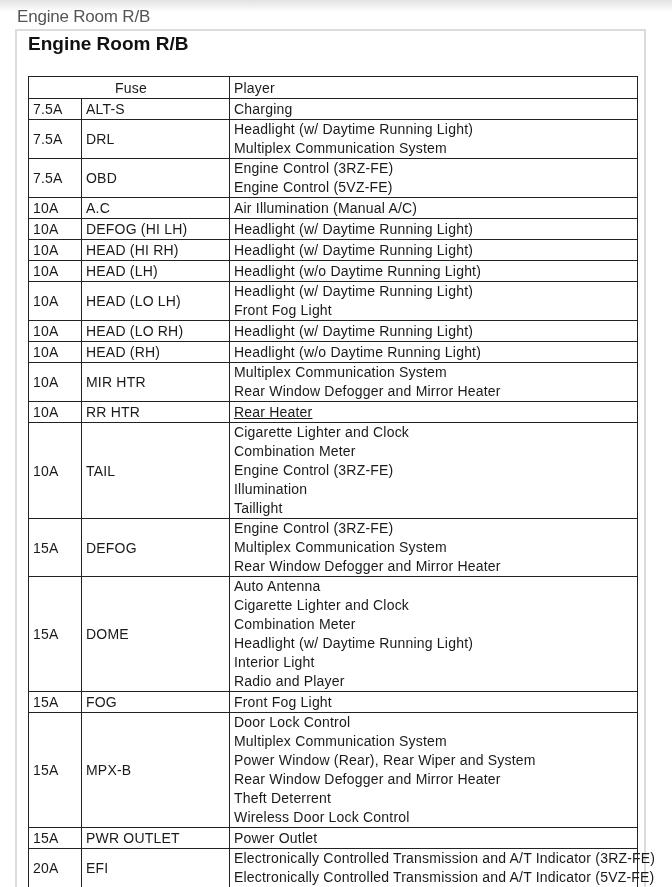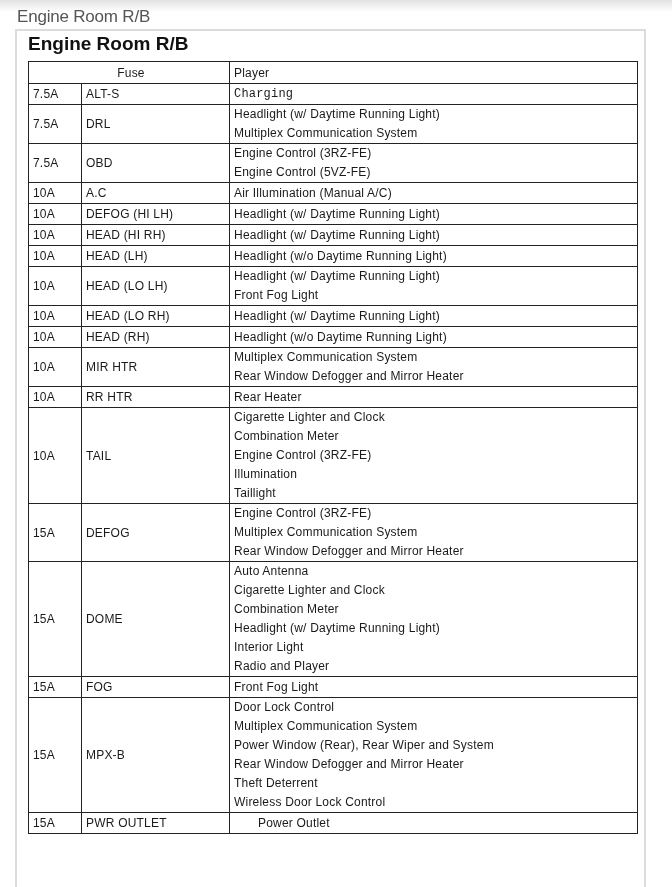--- a/index.html
+++ b/index.html
@@ -20,23 +20,23 @@
   .frame {
     position: absolute; left: 15px; top: 29px; width: 631px; height: 870px;
     border: 2px solid #dcdcdc; border-bottom: none; background: #fff;
     box-sizing: border-box;
   }
   .doc-title {
     position: absolute; left: 28px; top: 33px;
     font-size: 19px; font-weight: bold; color: #111;
   }
   table.fuse {
-    position: absolute; left: 28px; top: 61px; width: 609px;
+    position: absolute; left: 28px; top: 76px; width: 609px;
     border-collapse: collapse; table-layout: fixed;
-    font-size: 12px; color: #1a1a1a;
+    font-size: 14px; color: #1a1a1a;
   }
   table.fuse td, table.fuse th {
     border: 1.4px solid #222; padding: 0 0 0 4px; vertical-align: middle;
     font-weight: normal; text-align: left; letter-spacing: 0.2px;
   }
   table.fuse col.c1 { width: 53px; }
   table.fuse col.c2 { width: 148px; }
   table.fuse col.c3 { width: 408px; }
   table.fuse th { height: 21px; }
   table.fuse th.fuse-h { text-align: center; }
@@ -62,21 +62,21 @@
     <tr>
       <th class="fuse-h" colspan="2">Fuse</th>
       <th>Player</th>
     </tr>
   </thead>
   <tbody id="fuse-body">
       <tr>
         <td class="amp">7.5A</td>
         <td class="name">ALT-S</td>
         <td>
-          <div class="sys-line" style="height: 20px; line-height: 20px; font-family: Liberation Mono, monospace;">Charging</div>
+          <div class="sys-line" style="height: 20px; line-height: 20px;">Charging</div>
         </td>
       </tr>
       <tr>
         <td class="amp">7.5A</td>
         <td class="name">DRL</td>
         <td>
           <div class="sys-line">Headlight (w/ Daytime Running Light)</div>
           <div class="sys-line">Multiplex Communication System</div>
         </td>
       </tr>
@@ -143,21 +143,21 @@
         <td class="name">MIR HTR</td>
         <td>
           <div class="sys-line">Multiplex Communication System</div>
           <div class="sys-line">Rear Window Defogger and Mirror Heater</div>
         </td>
       </tr>
       <tr>
         <td class="amp">10A</td>
         <td class="name">RR HTR</td>
         <td>
-          <div class="sys-line" style="height: 20px; line-height: 20px;">Rear Heater</div>
+          <div class="sys-line" style="height: 20px; line-height: 20px; text-decoration: underline;">Rear Heater</div>
         </td>
       </tr>
       <tr>
         <td class="amp">10A</td>
         <td class="name">TAIL</td>
         <td>
           <div class="sys-line">Cigarette Lighter and Clock</div>
           <div class="sys-line">Combination Meter</div>
           <div class="sys-line">Engine Control (3RZ-FE)</div>
           <div class="sys-line">Illumination</div>
@@ -201,17 +201,25 @@
           <div class="sys-line">Power Window (Rear), Rear Wiper and System</div>
           <div class="sys-line">Rear Window Defogger and Mirror Heater</div>
           <div class="sys-line">Theft Deterrent</div>
           <div class="sys-line">Wireless Door Lock Control</div>
         </td>
       </tr>
       <tr>
         <td class="amp">15A</td>
         <td class="name">PWR OUTLET</td>
         <td>
-          <div class="sys-line" style="height: 20px; line-height: 20px; margin-left: 24px;">Power Outlet</div>
+          <div class="sys-line" style="height: 20px; line-height: 20px;">Power Outlet</div>
+        </td>
+      </tr>
+      <tr>
+        <td class="amp">20A</td>
+        <td class="name">EFI</td>
+        <td>
+          <div class="sys-line">Electronically Controlled Transmission and A/T Indicator (3RZ-FE)</div>
+          <div class="sys-line">Electronically Controlled Transmission and A/T Indicator (5VZ-FE)</div>
         </td>
       </tr>
     </tbody>
 </table>
 
 </body></html>

